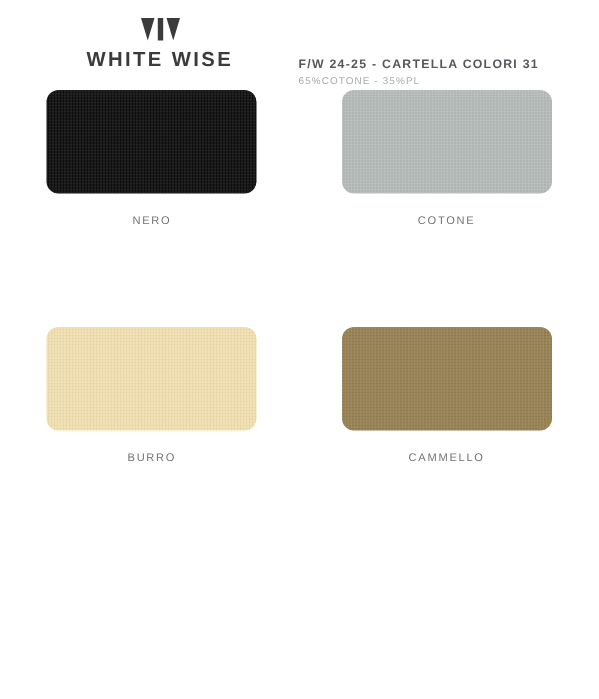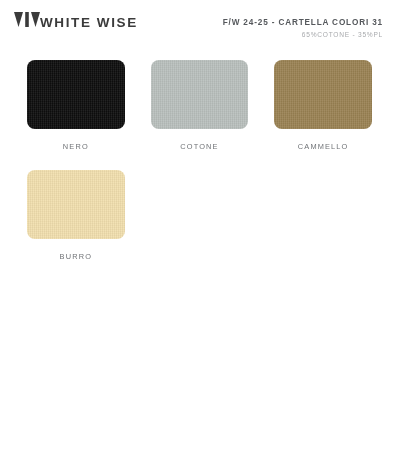--- a/index.html
+++ b/index.html
@@ -29,66 +29,68 @@
     align-items: flex-start;
     justify-content: space-between;
     padding: 11px 14px 0 14px;
     box-sizing: border-box;
     height: 52px;
   }
 
   .brand {
     width: 185px;
     display: flex;
-    flex-direction: row;
+    flex-direction: column;
     align-items: center;
     padding-top: 1px;
   }
   .brand-mark {
     display: block;
     line-height: 0;
     margin-bottom: 4px;
   }
   .brand-name {
     font-size: 13.5px;
     font-weight: bold;
     letter-spacing: 1.6px;
     color: #3b3b3b;
     white-space: nowrap;
   }
 
   .collection {
     flex: 1;
-    text-align: right;
+    text-align: left;
     padding-top: 7px;
     padding-right: 2px;
+    margin-top: 20px;
   }
   .collection-title {
     font-size: 8.2px;
     font-weight: bold;
     letter-spacing: 0.85px;
     color: #55585c;
     white-space: nowrap;
   }
   .collection-composition {
     font-size: 6.6px;
     letter-spacing: 0.75px;
     color: #a8aaad;
     margin-top: 4px;
     white-space: nowrap;
   }
 
   
   .swatch-grid {
     display: grid;
-    grid-template-columns: 1fr 1fr 1fr;
+    grid-template-columns: 1fr 1fr;
     column-gap: 26px;
     row-gap: 0;
     padding: 8px 27px 0 27px;
     box-sizing: border-box;
+    gap: 48px;
   }
 
   .swatch-cell {
     display: flex;
     flex-direction: column;
     align-items: center;
     height: 110px;
   }
 
   .swatch-chip {
@@ -151,24 +153,24 @@
       <div class="swatch-label">NERO</div>
     </div>
 
     <div class="swatch-cell">
       <div class="swatch-chip" style="background-color: rgb(185, 192, 189);"></div>
       <div class="swatch-label">COTONE</div>
     </div>
 
 
     <div class="swatch-cell">
-      <div class="swatch-chip" style="background-color: rgb(154, 130, 83);"></div>
-      <div class="swatch-label">CAMMELLO</div>
+      <div class="swatch-chip" style="background-color: rgb(242, 223, 174);"></div>
+      <div class="swatch-label">BURRO</div>
     </div>
 
     <div class="swatch-cell">
-      <div class="swatch-chip" style="background-color: rgb(242, 223, 174);"></div>
-      <div class="swatch-label">BURRO</div>
+      <div class="swatch-chip" style="background-color: rgb(154, 130, 83);"></div>
+      <div class="swatch-label">CAMMELLO</div>
     </div>
 
   </div>
 
 </div>
 
 </body></html>

